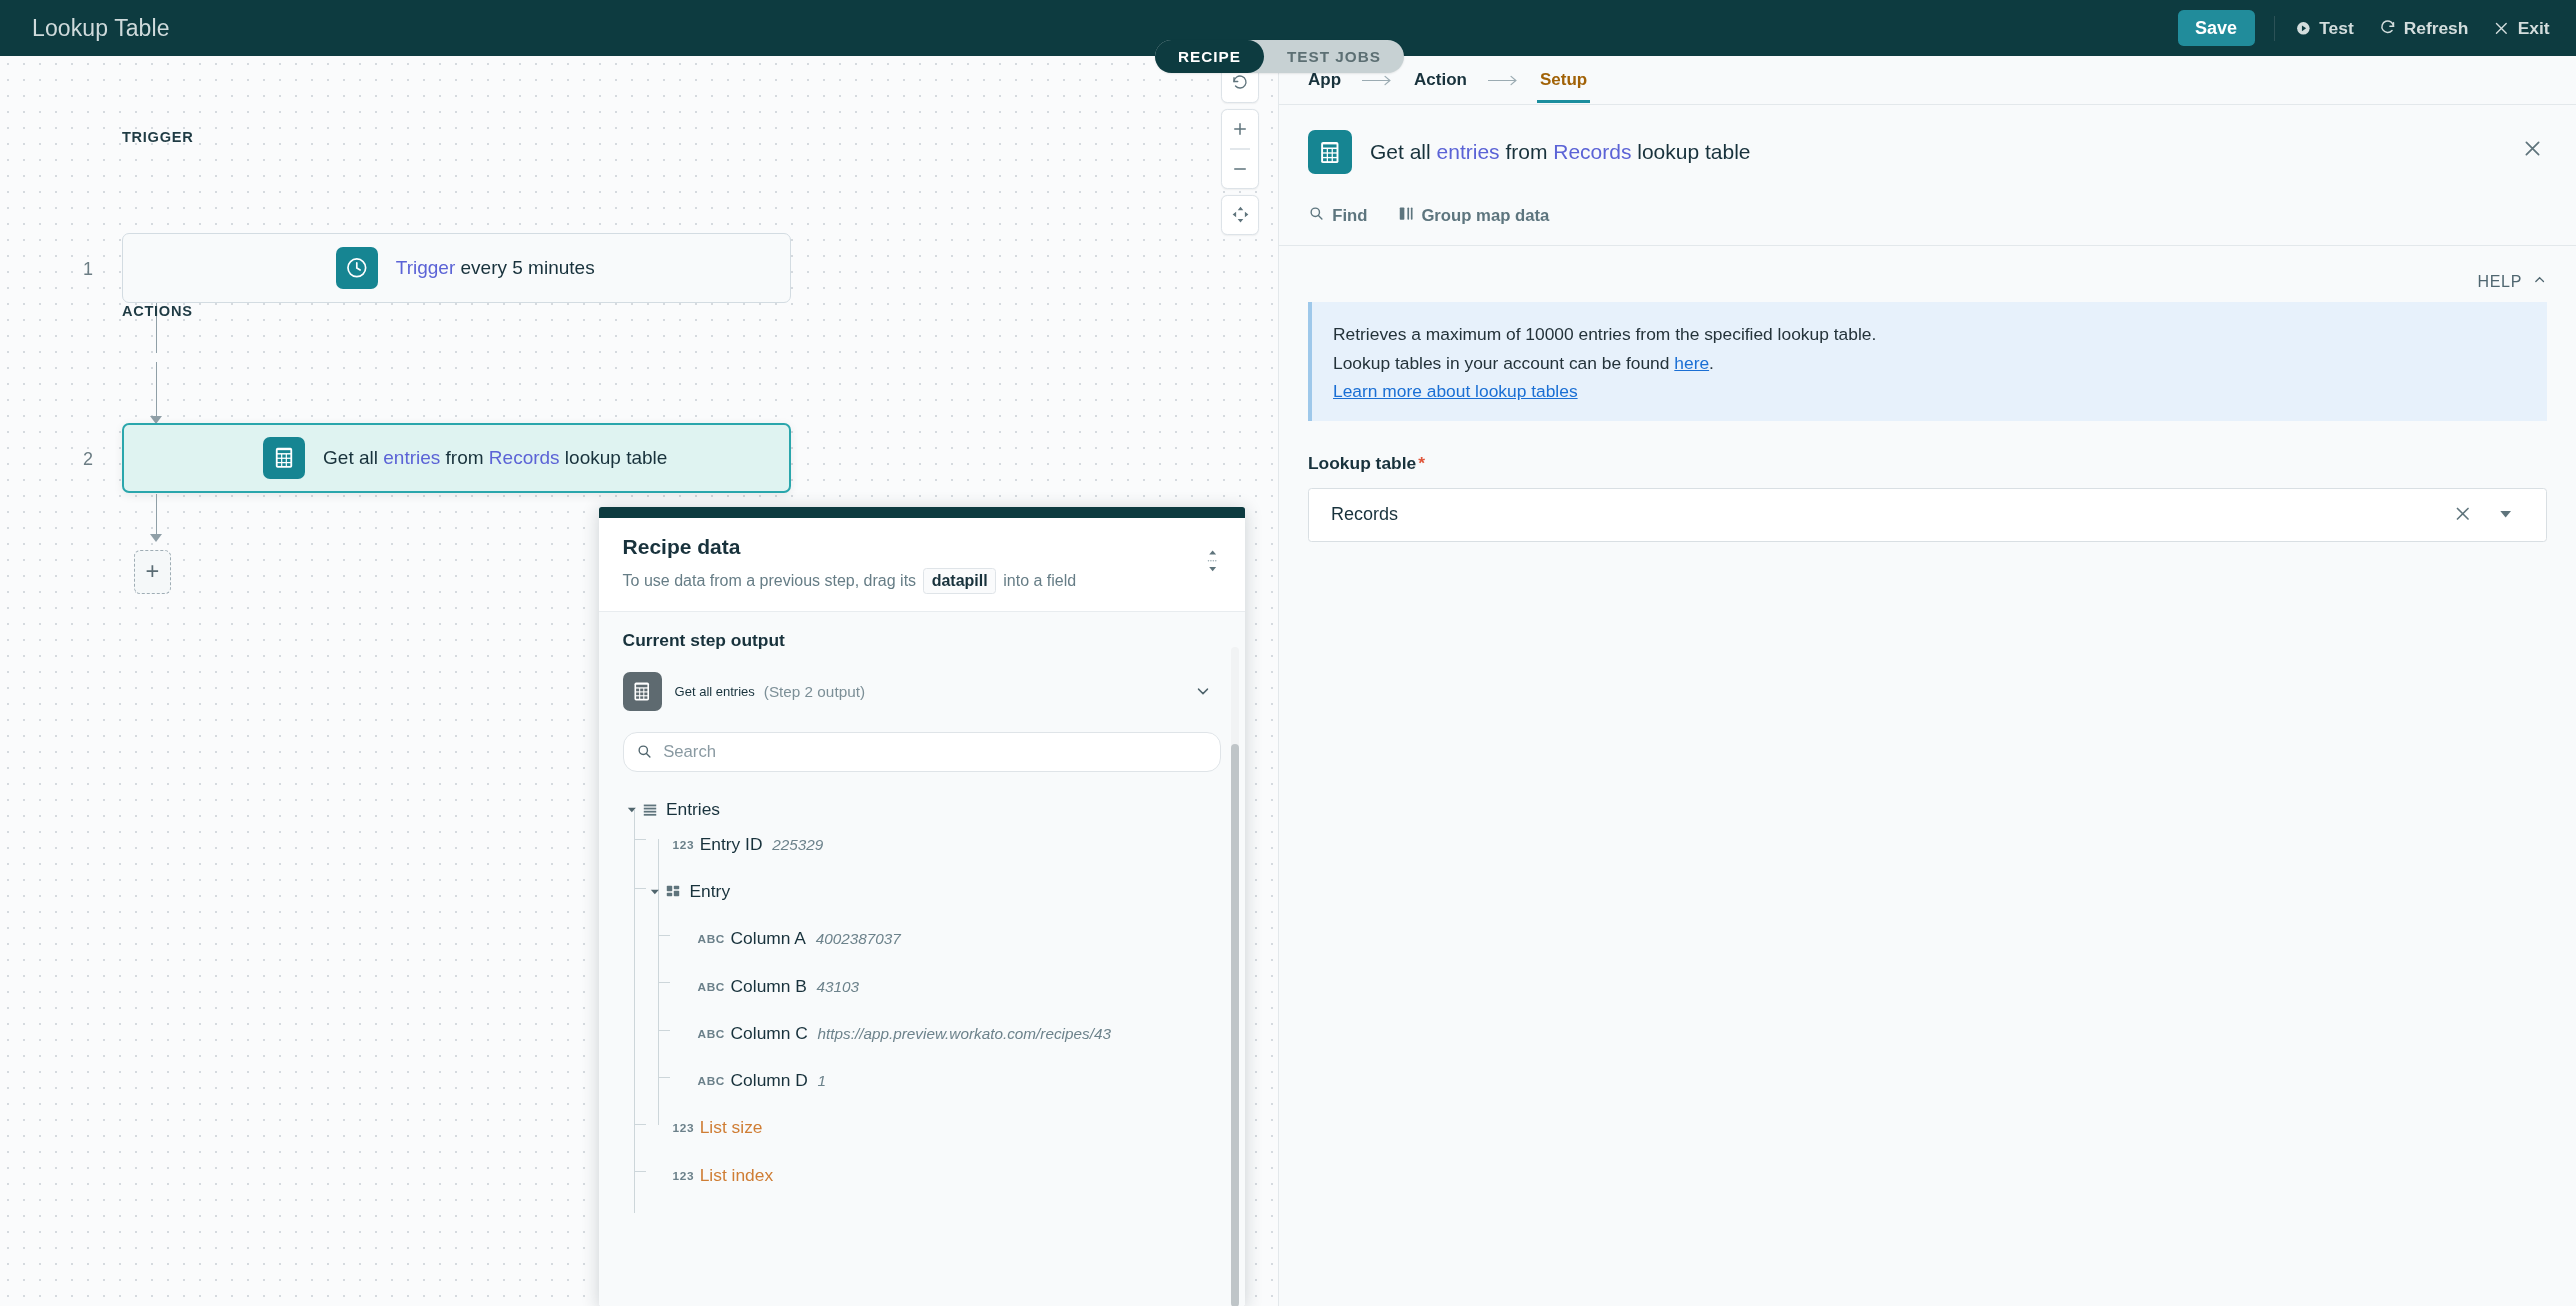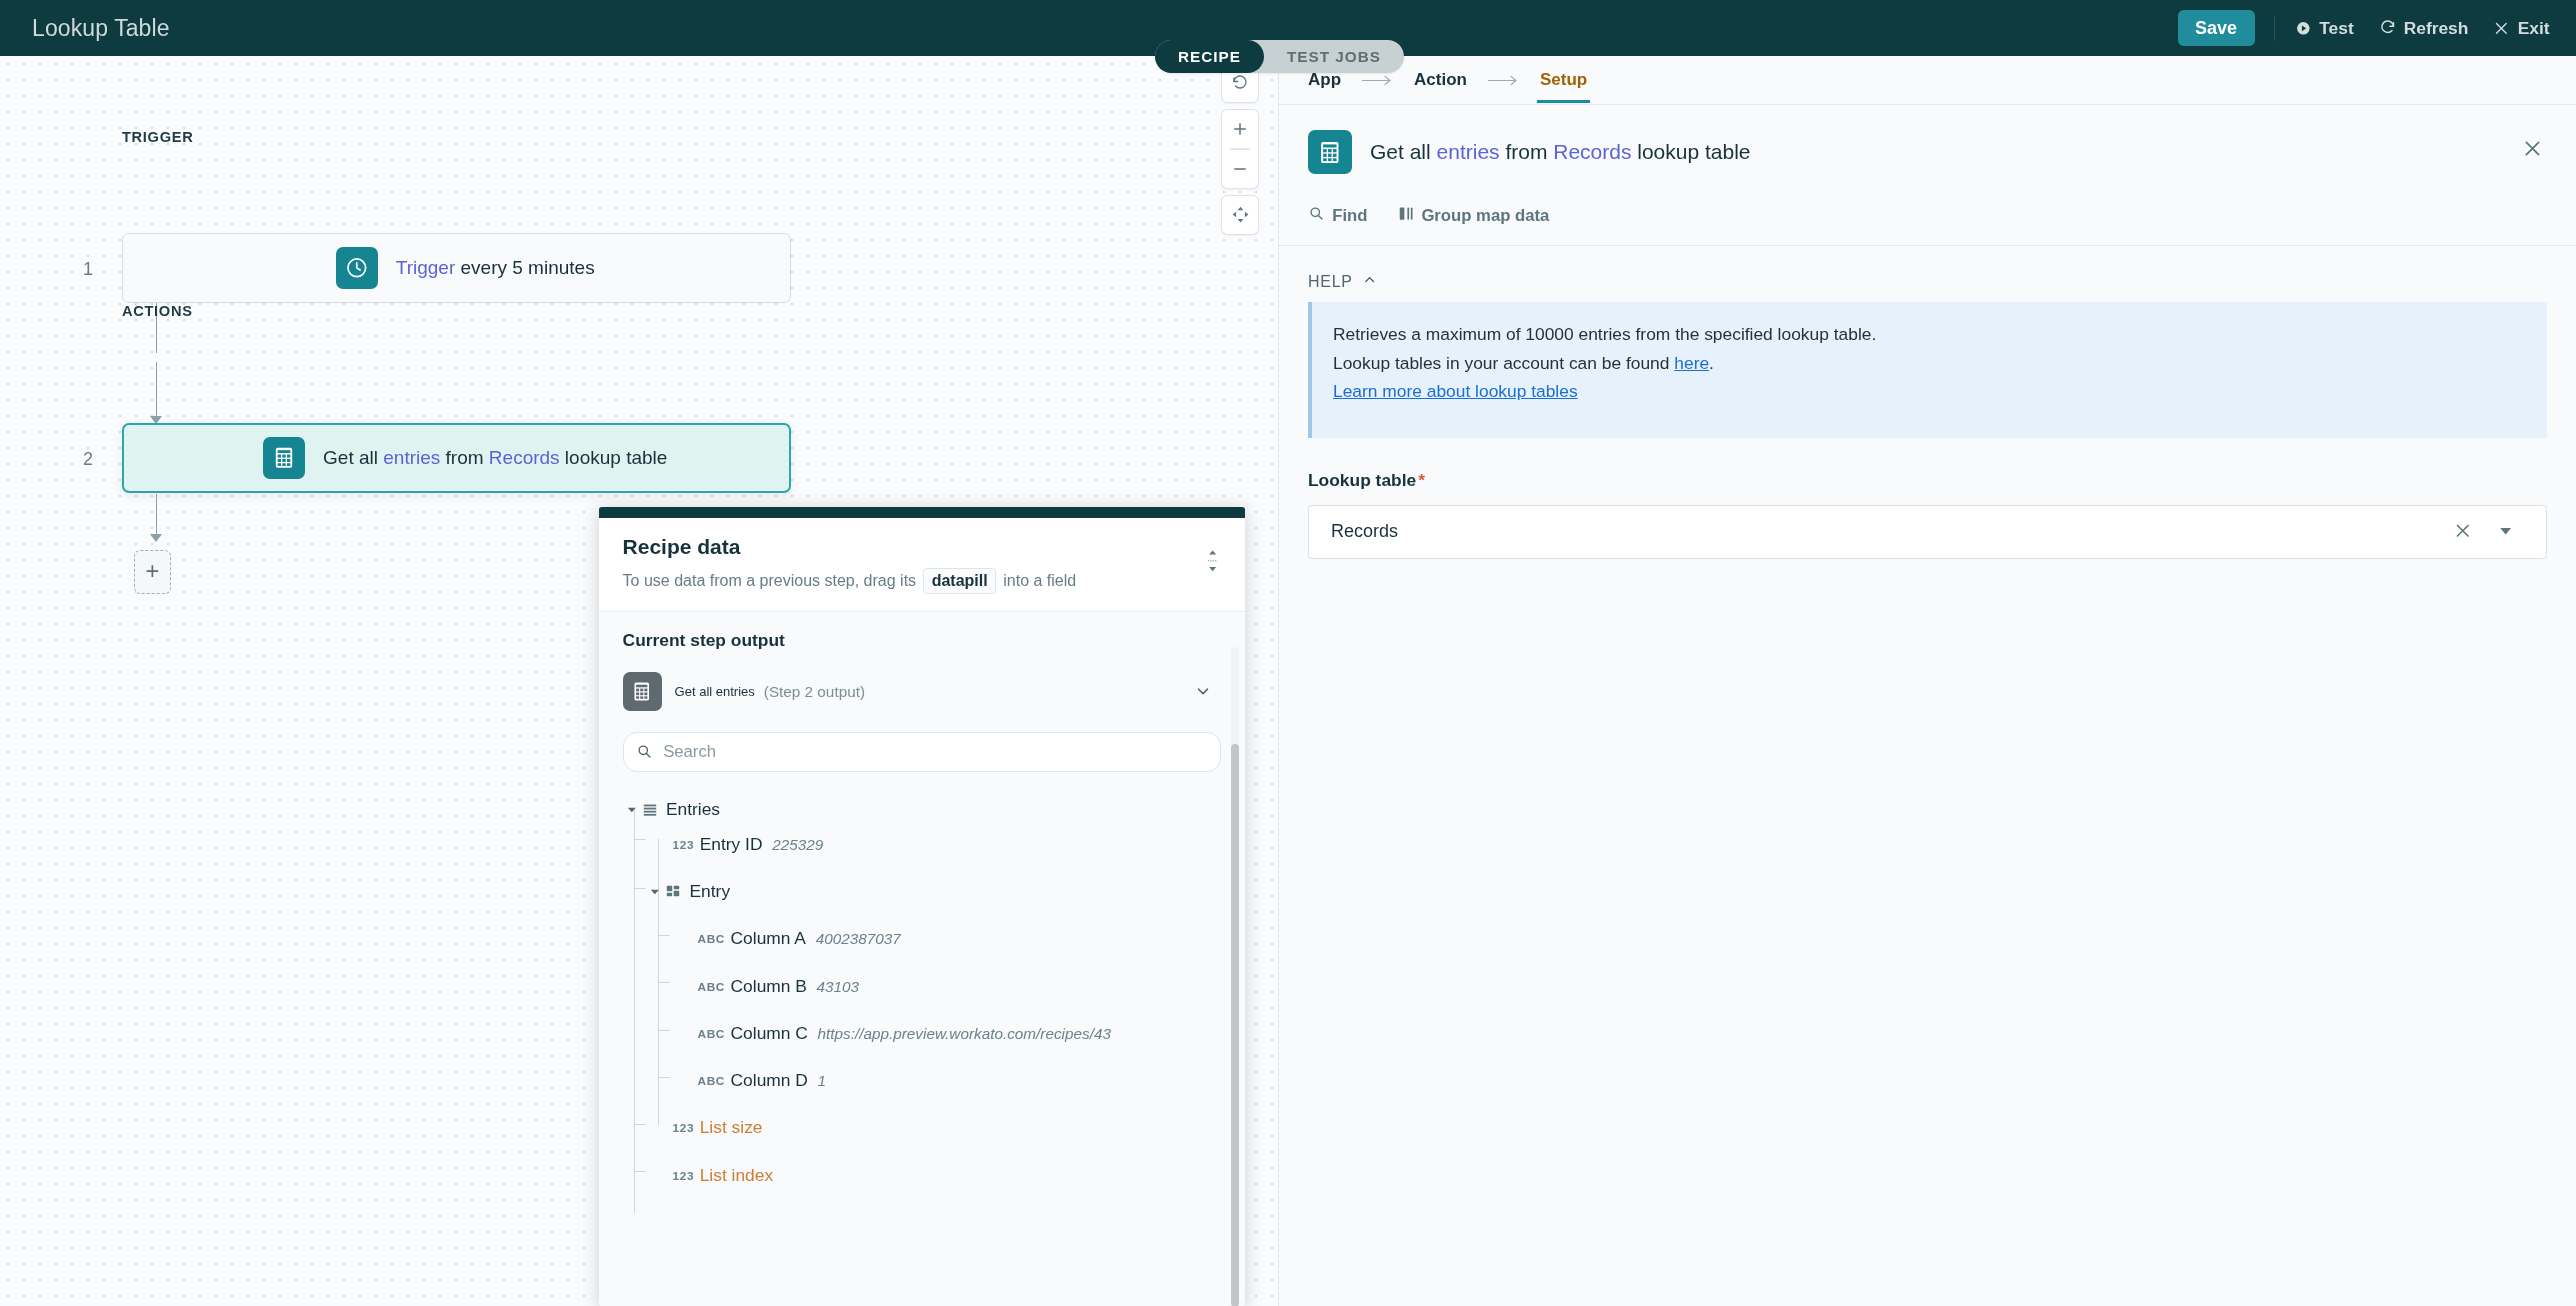--- a/index.html
+++ b/index.html
@@ -216,25 +216,25 @@
     margin-top: 10px;
   }
   .rp-action {
     display: flex; align-items: center; gap: 7.6px;
     font-size: 16.7px; font-weight: bold; color: #5d757e; cursor: pointer;
   }
 
   .help-head {
     display: flex; align-items: center; gap: 9.7px;
     padding: 26.4px 29px 11px 29px; font-size: 16px; letter-spacing: 0.7px;
-    color: #4f6670; cursor: pointer;
+    color: #4f6670; cursor: pointer; justify-content: flex-end;
   }
   .help-box {
     margin: 0 29px; background: #e7f1fb; border-left: 4.2px solid #9ec8ea;
-    padding: 18px 21px 33px 21px;
+    padding: 18px 21px 16px 21px;
   }
   .help-line { font-size: 17.4px; color: #24333a; line-height: 1.62; }
   .help-box a { color: #1a6fd4; }
 
   .field-label {
     padding: 32px 29px 0 29px; font-size: 17.4px; font-weight: bold; color: #18323c;
   }
   .req { color: #e0553a; margin-left: 2.1px; }
   .select {
     margin: 14px 29px 0 29px; height: 54px; background: #ffffff;

